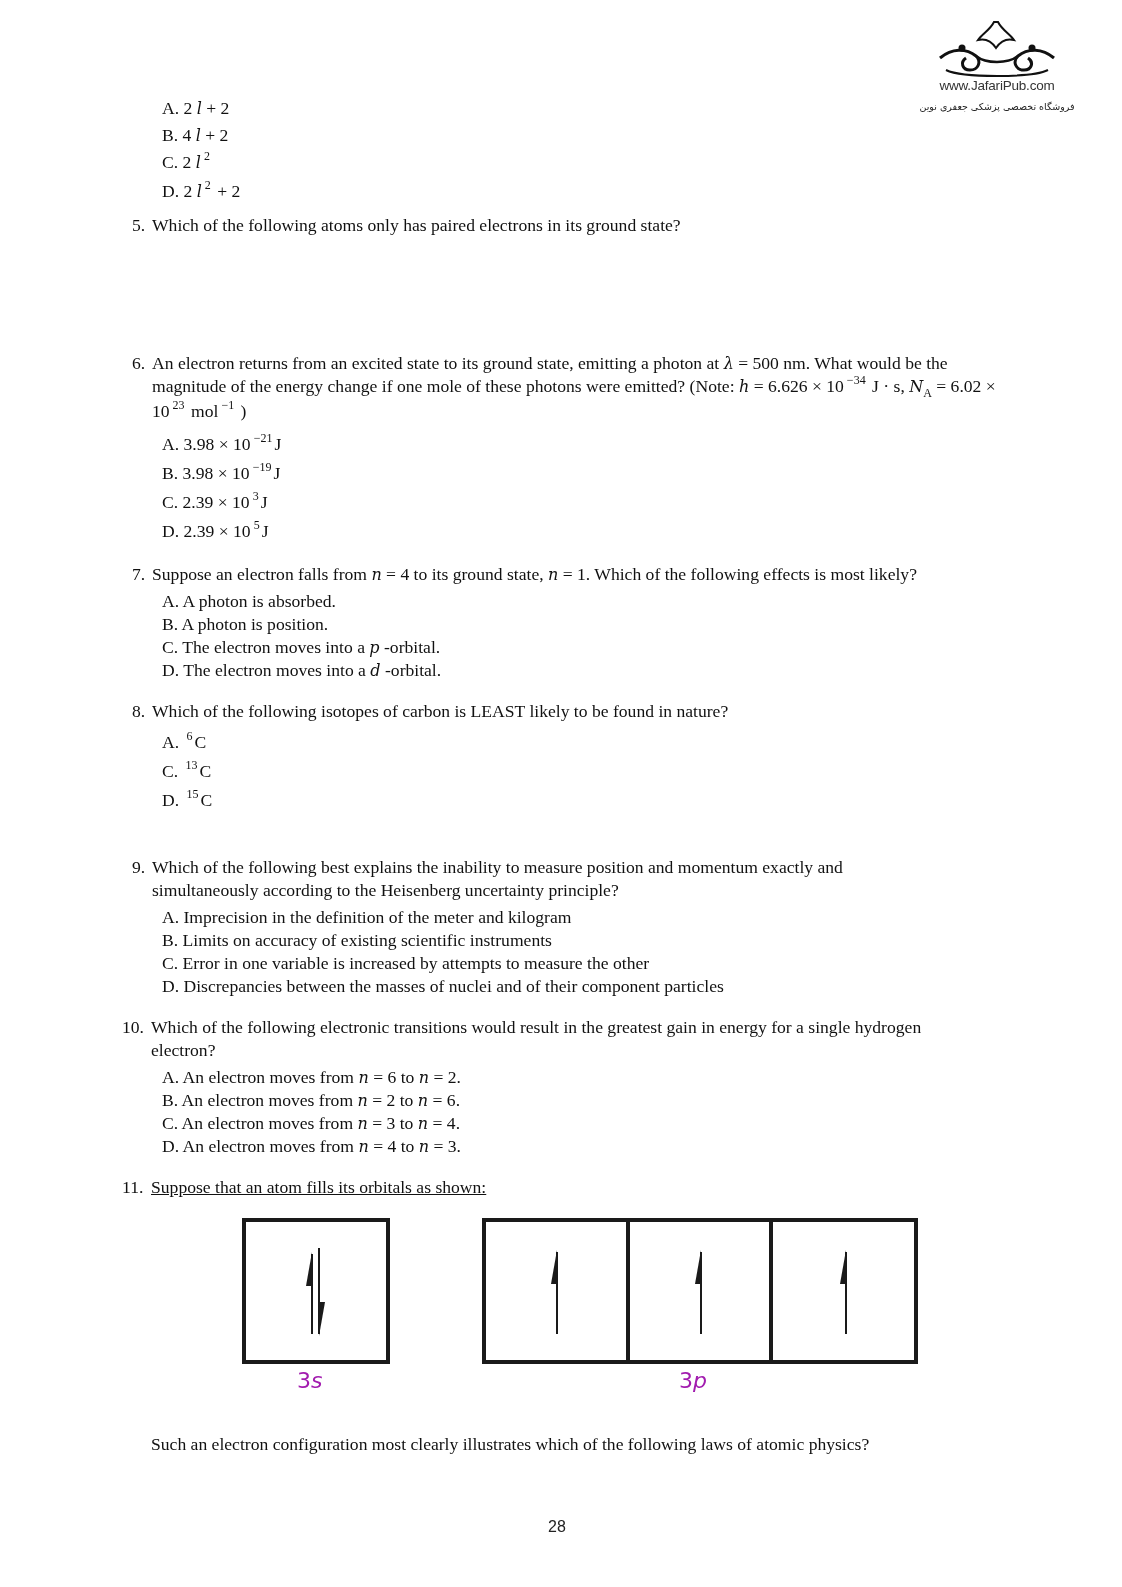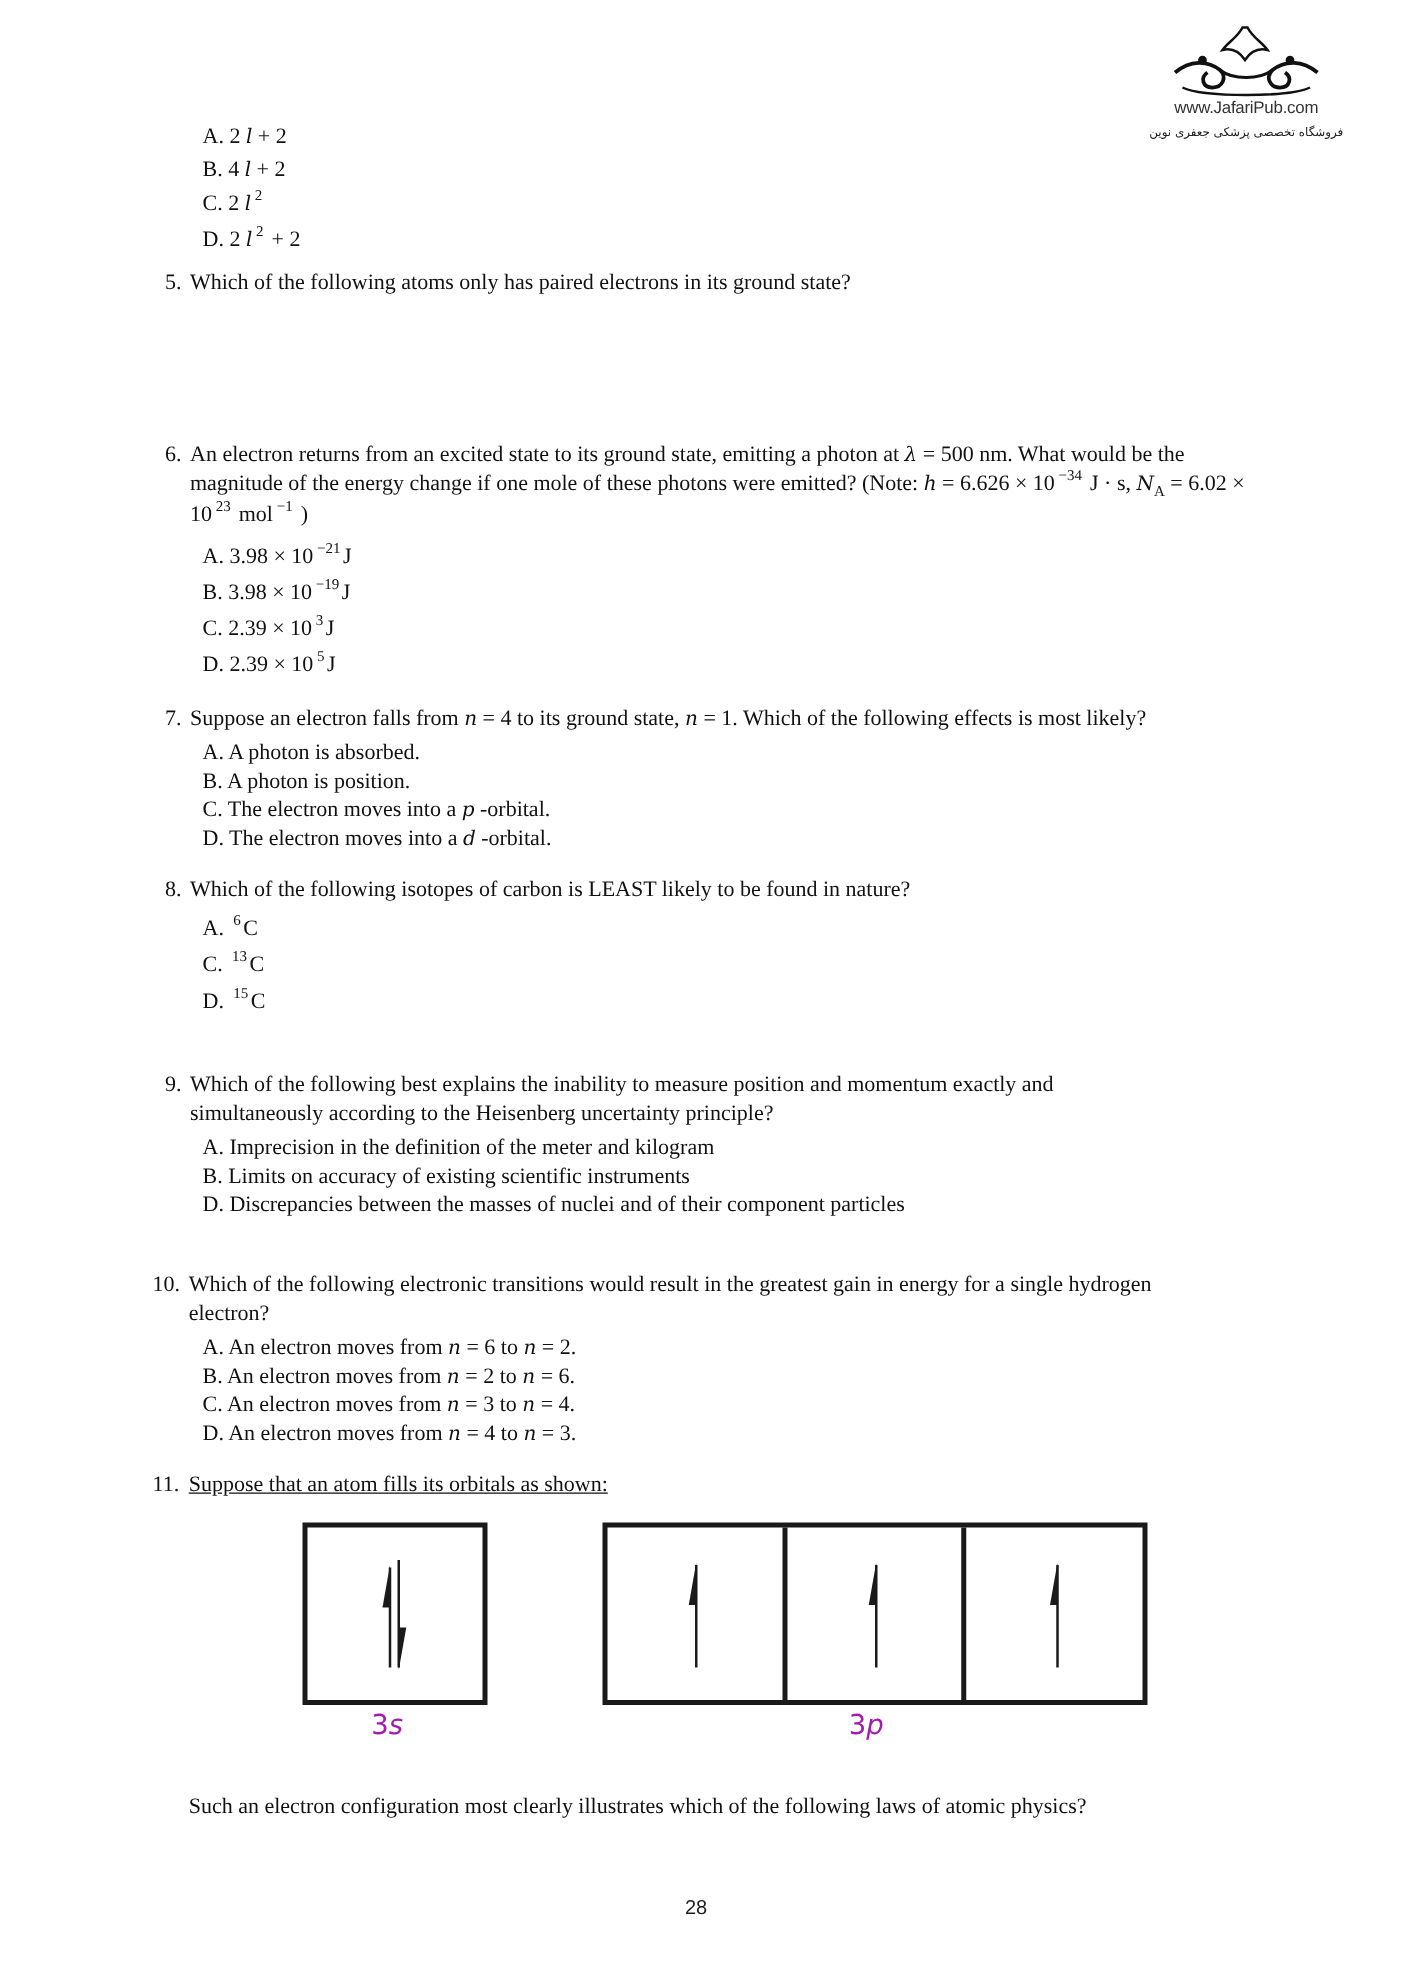--- a/index.html
+++ b/index.html
@@ -85,20 +85,21 @@
       <li><span>C.</span> <span class="sup">13</span><span>C</span></li>
       <li><span>D.</span> <span class="sup">15</span><span>C</span></li>
     </ol>
   </div>
 
   <div class="q" style="top:856px;">
     <span class="stem" style="width:800px;"><span class="num">9.</span><span>Which of the following best explains the inability to measure position and momentum exactly and simultaneously according to the Heisenberg uncertainty principle?</span></span>
     <ol>
       <li><span>A.</span> <span>Imprecision in the definition of the meter and kilogram</span></li>
       <li><span>B.</span> <span>Limits on accuracy of existing scientific instruments</span></li>
+      <li><span>C.</span> <span>Error in one variable is increased by attempts to measure the other</span></li>
       <li><span>D.</span> <span>Discrepancies between the masses of nuclei and of their component particles</span></li>
     </ol>
   </div>
 
   <div class="q" style="top:1016px; left:122px;">
     <span class="stem" style="width:820px; padding-left:29px; text-indent:-29px;"><span class="num" style="width:29px;">10.</span><span>Which of the following electronic transitions would result in the greatest gain in energy for a single hydrogen electron?</span></span>
     <ol style="padding-left:40px;">
       <li><span>A.</span> <span>An electron moves from </span><i class="m">n</i><span> = </span><span>6</span><span> to </span><i class="m">n</i><span> = </span><span>2</span>.</li>
       <li><span>B.</span> <span>An electron moves from </span><i class="m">n</i><span> = </span><span>2</span><span> to </span><i class="m">n</i><span> = </span><span>6</span>.</li>
       <li><span>C.</span> <span>An electron moves from </span><i class="m">n</i><span> = </span><span>3</span><span> to </span><i class="m">n</i><span> = </span><span>4</span>.</li>

